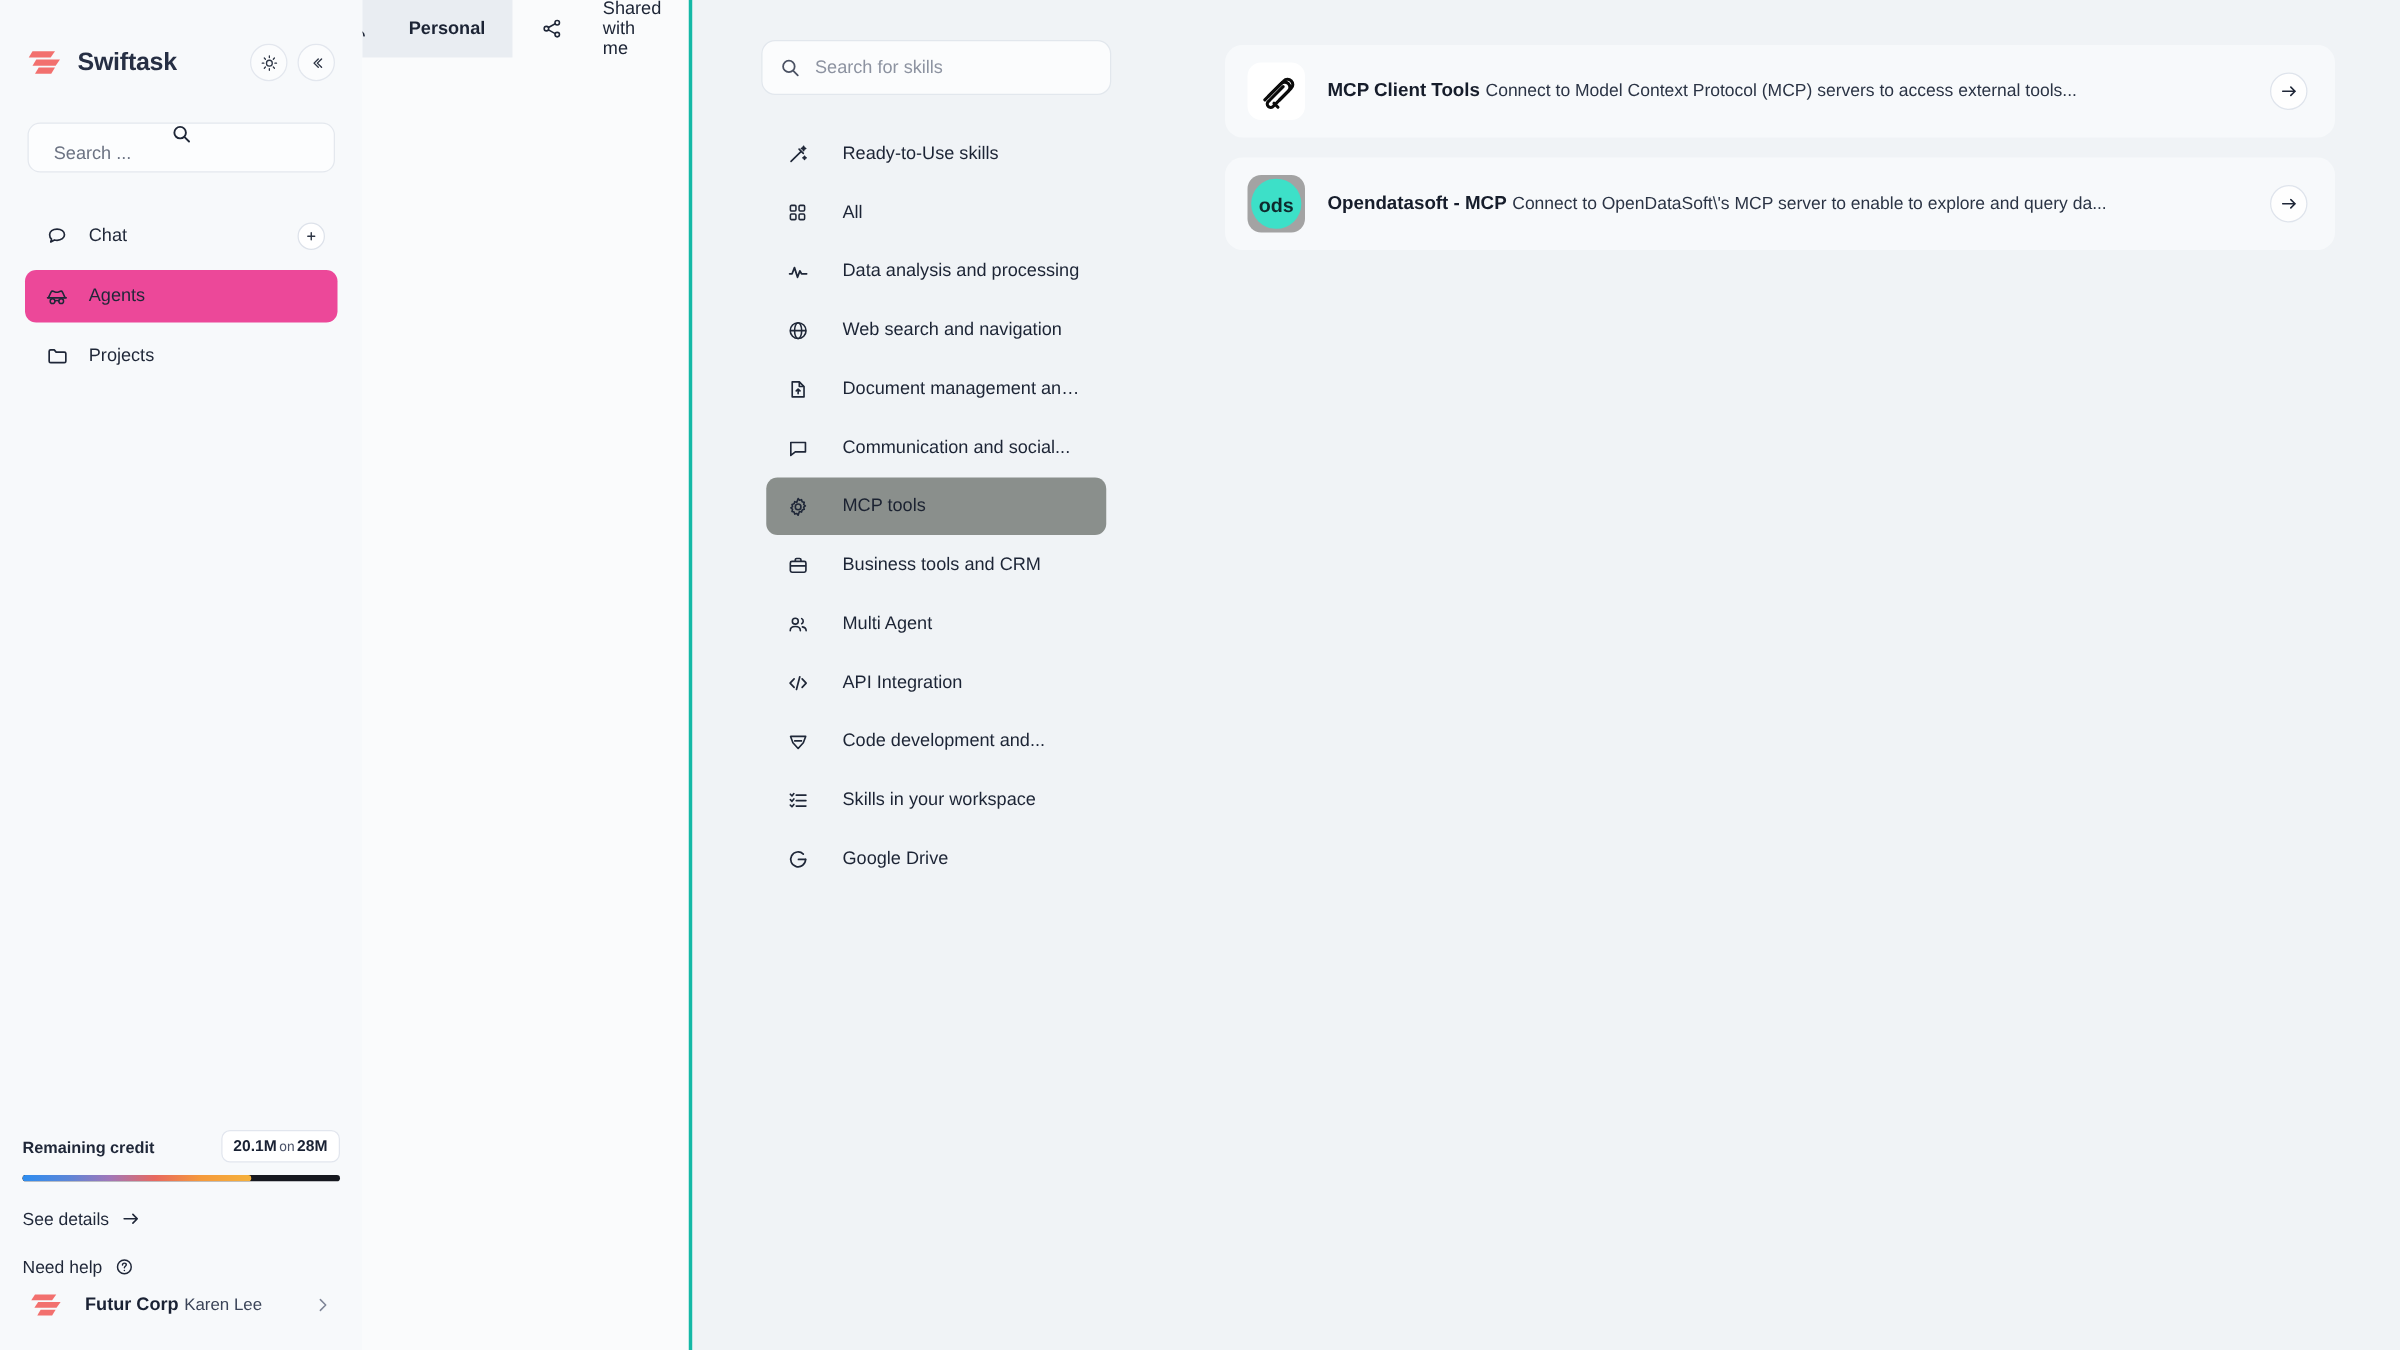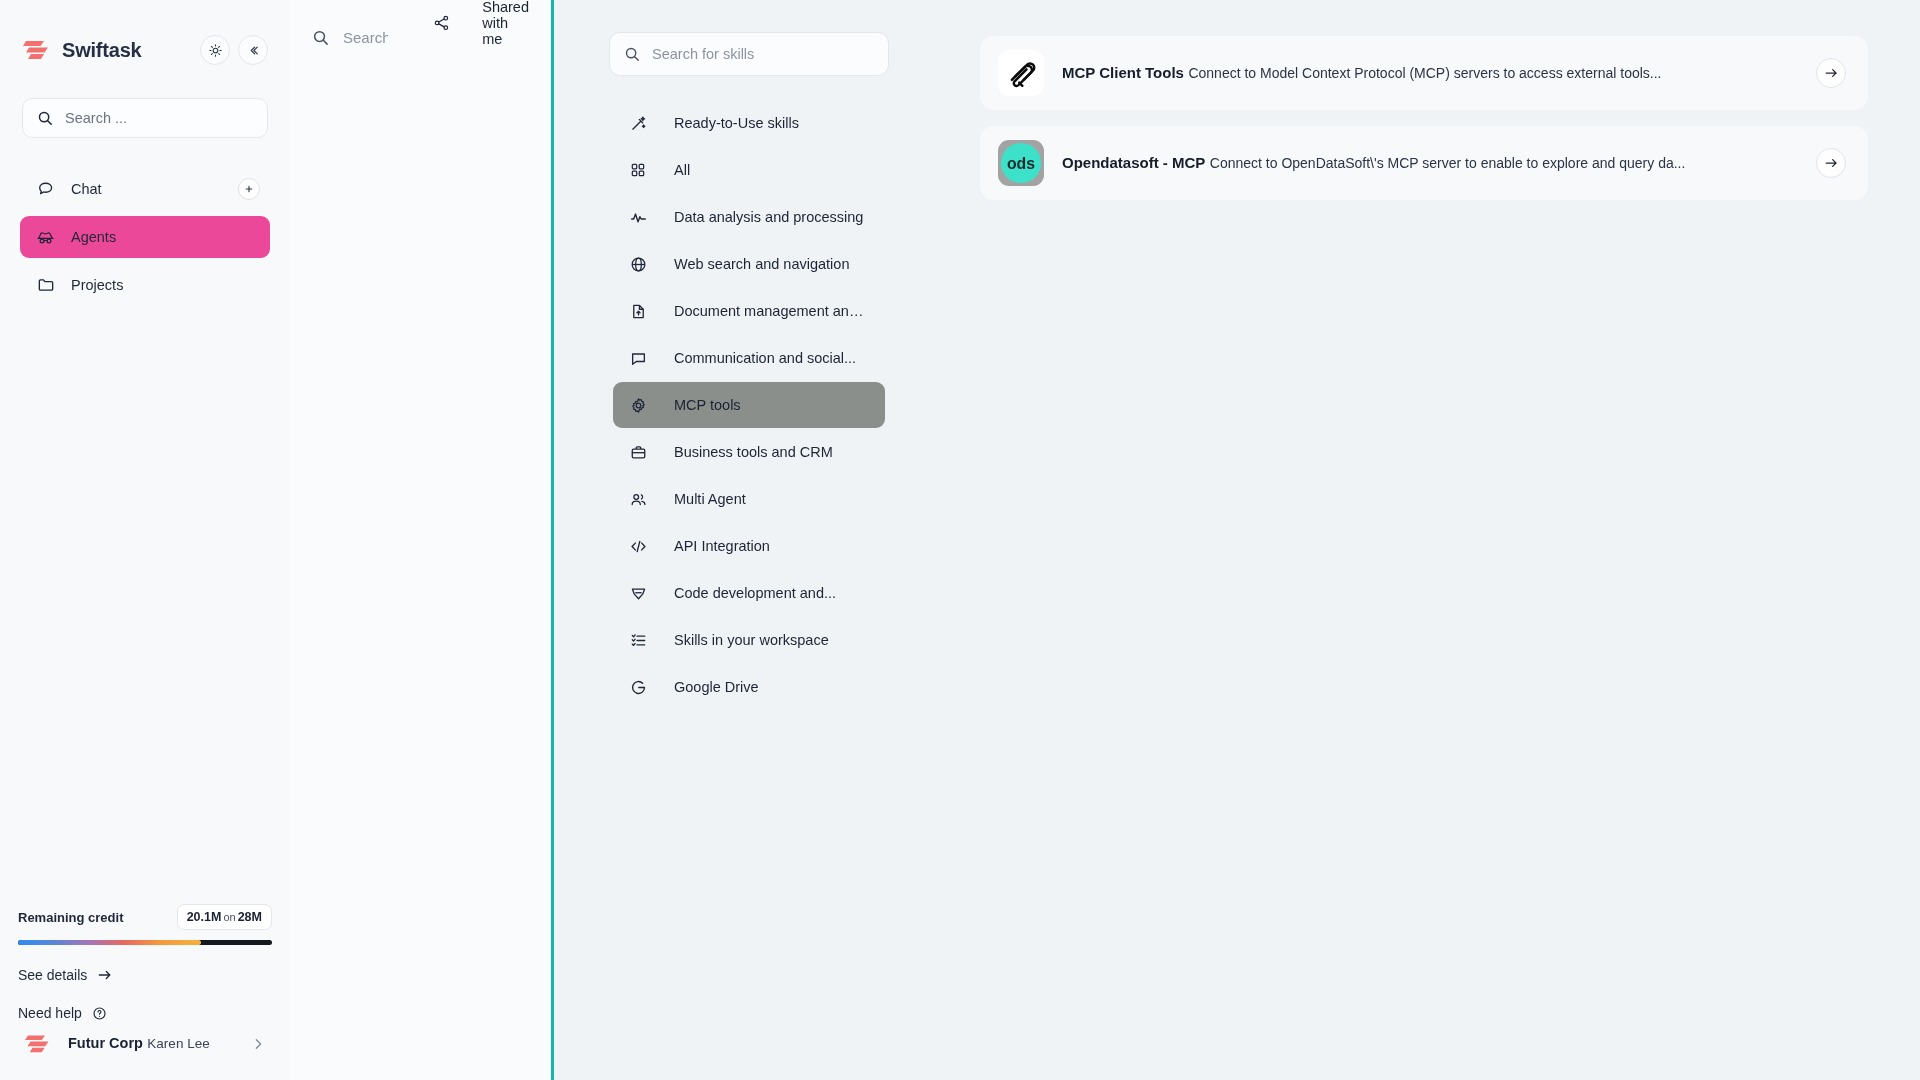--- a/index.html
+++ b/index.html
@@ -33,20 +33,21 @@
     border: 1px solid #e3e7ee; background: #fbfcfd;
     display: flex; align-items: center; justify-content: center;
     margin-left: 8px; cursor: pointer;
   }
   .sidebar-search {
     margin: 24px 22px 0 22px;
     height: 40px; border: 1px solid #e4e8ee; border-radius: 10px;
     background: #fcfdfe;
     display: flex; align-items: center; padding: 0 14px;
     cursor: text;
+    flex-direction: column;
   }
   .sidebar-search input {
     border: none; outline: none; background: transparent;
     font-family: "Liberation Sans", sans-serif;
     font-size: 14.5px; color: #222b3d; margin-left: 12px; width: 100%;
   }
   .sidebar-search input::placeholder { color: #6c7383; }
 
   .nav { margin-top: 30px; padding: 0 20px; }
   .nav-item {
@@ -309,20 +310,29 @@
     <div class="p2-search">
       <span>
         <svg viewBox="0 0 18 18" width="17" height="17" fill="none" stroke="#4a5163" stroke-width="1.6" stroke-linecap="round">
           <circle cx="8" cy="8" r="5.2"></circle>
             <path d="M12 12l4 4"></path>
         </svg>
       </span>
       <input type="text" placeholder="Search" style="">
     </div>
 
+    <div class="p2-item active">
+      <span class="nav-ico">
+        <svg viewBox="0 0 20 20" width="18" height="18" fill="none" stroke="#1f2738" stroke-width="1.5" stroke-linecap="round">
+          <circle cx="10" cy="7" r="3.1"></circle>
+            <path d="M4.2 16.2c0-2.8 2.6-4.4 5.8-4.4s5.8 1.6 5.8 4.4"></path>
+        </svg>
+      </span>
+      <span>Personal</span>
+    </div>
 
     <div class="p2-item">
       <span class="nav-ico">
         <svg viewBox="0 0 20 20" width="18" height="18" fill="none" stroke="#1f2738" stroke-width="1.4">
           <circle cx="14.2" cy="4.6" r="2"></circle>
             <circle cx="14.2" cy="15.2" r="2"></circle>
             <circle cx="4.6" cy="9.9" r="2"></circle>
           <path d="M6.4 8.9l6-3.3M6.4 11l6 3.3" stroke-linecap="round"></path>
         </svg>
       </span>

